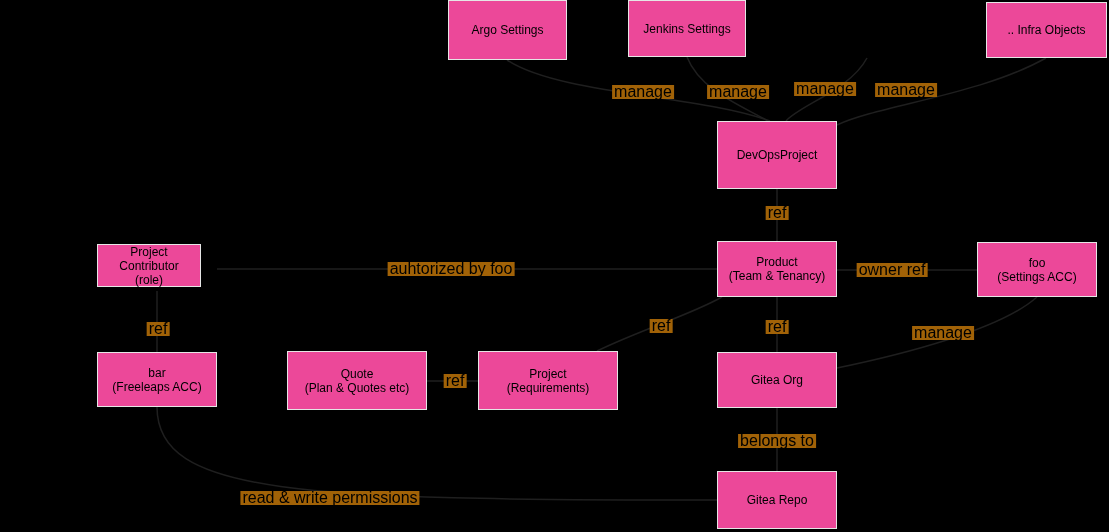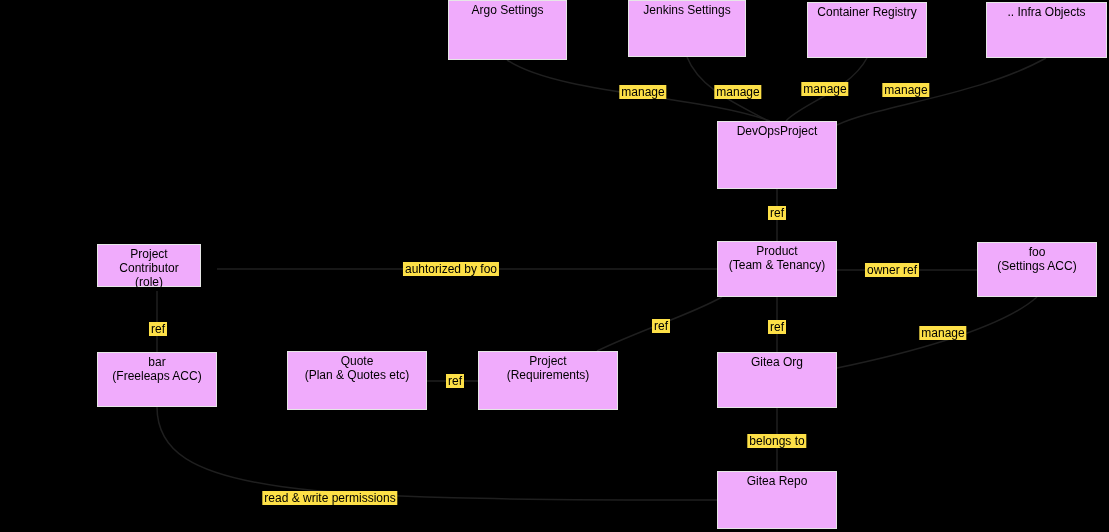--- a/index.html
+++ b/index.html
@@ -20,41 +20,41 @@
     left: 0;
     top: 0;
   }
   .edges path {
     fill: none;
     stroke: #1f1f1f;
     stroke-width: 1.5;
   }
   .node {
     position: absolute;
-    background: #f0abfc;
+    background: #ec4899;
     border: 1px solid #e6e6e6;
     box-sizing: border-box;
     display: flex;
-    align-items: flex-start;
+    align-items: center;
     justify-content: center;
     text-align: center;
   }
   .node .nl {
     color: #000000;
     font-size: 12px;
     line-height: 14px;
     white-space: pre-line;
     padding: 2px 4px;
   }
   .elabel {
     position: absolute;
     transform: translate(-50%, -50%);
-    background: #fde047;
+    background: #a16207;
     color: #000000;
-    font-size: 12px;
+    font-size: 16px;
     line-height: 14px;
     padding: 0 2px;
     white-space: nowrap;
   }
 </style>
 </head>
 <body>
 
 <div class="canvas">
 
@@ -73,23 +73,20 @@
     <path d="M427,381 L497,381"></path>
     <path d="M777,408 L777,471"></path>
     <path d="M157,407 C157,495 300,500 717,500"></path>
   </svg>
 
   <div class="node" style="left:448px;top:0;width:119px;height:60px">
     <span class="nl">Argo Settings</span>
   </div>
   <div class="node" style="left:628px;top:0;width:118px;height:57px">
     <span class="nl">Jenkins Settings</span>
-  </div>
-  <div class="node" style="left:807px;top:2px;width:120px;height:56px">
-    <span class="nl">Container Registry</span>
   </div>
   <div class="node" style="left:986px;top:2px;width:121px;height:56px">
     <span class="nl">.. Infra Objects</span>
   </div>
   <div class="node" style="left:717px;top:121px;width:120px;height:68px">
     <span class="nl">DevOpsProject</span>
   </div>
   <div class="node" style="left:717px;top:241px;width:120px;height:56px">
     <span class="nl">Product
 (Team &amp; Tenancy)</span>

